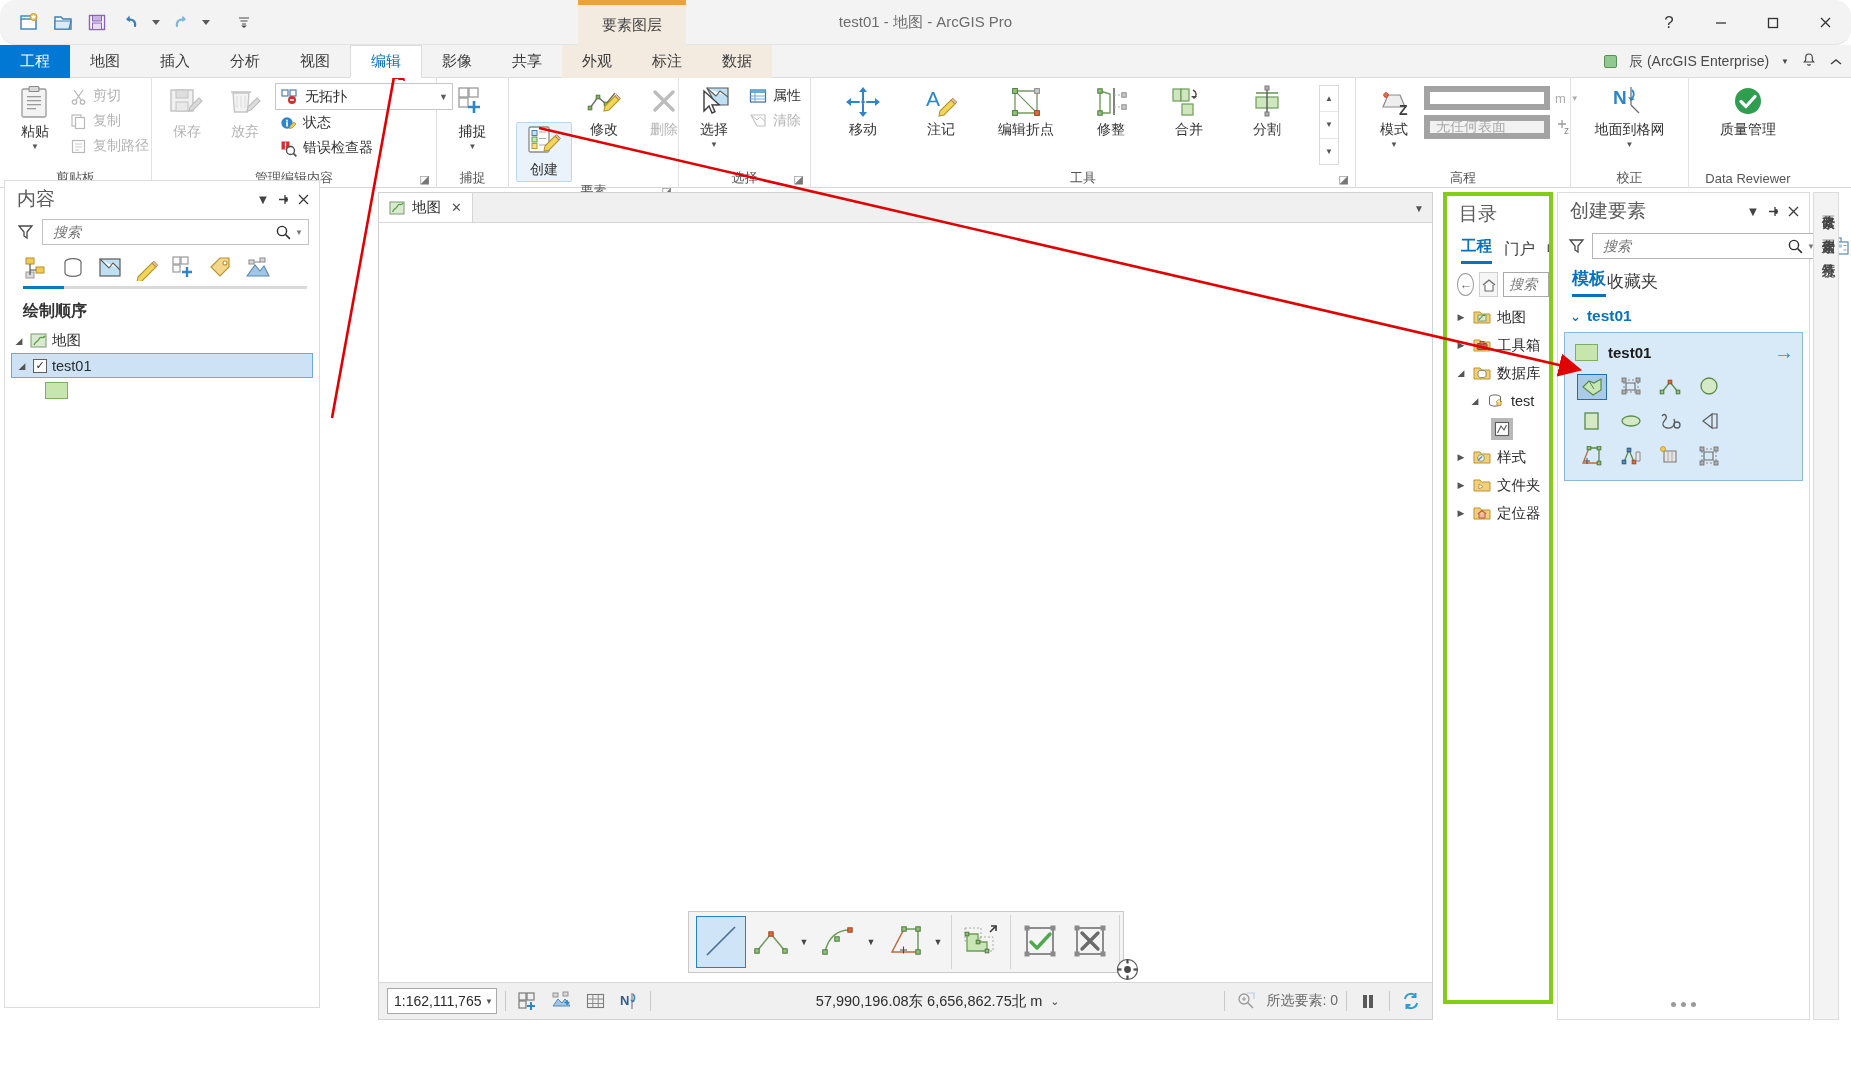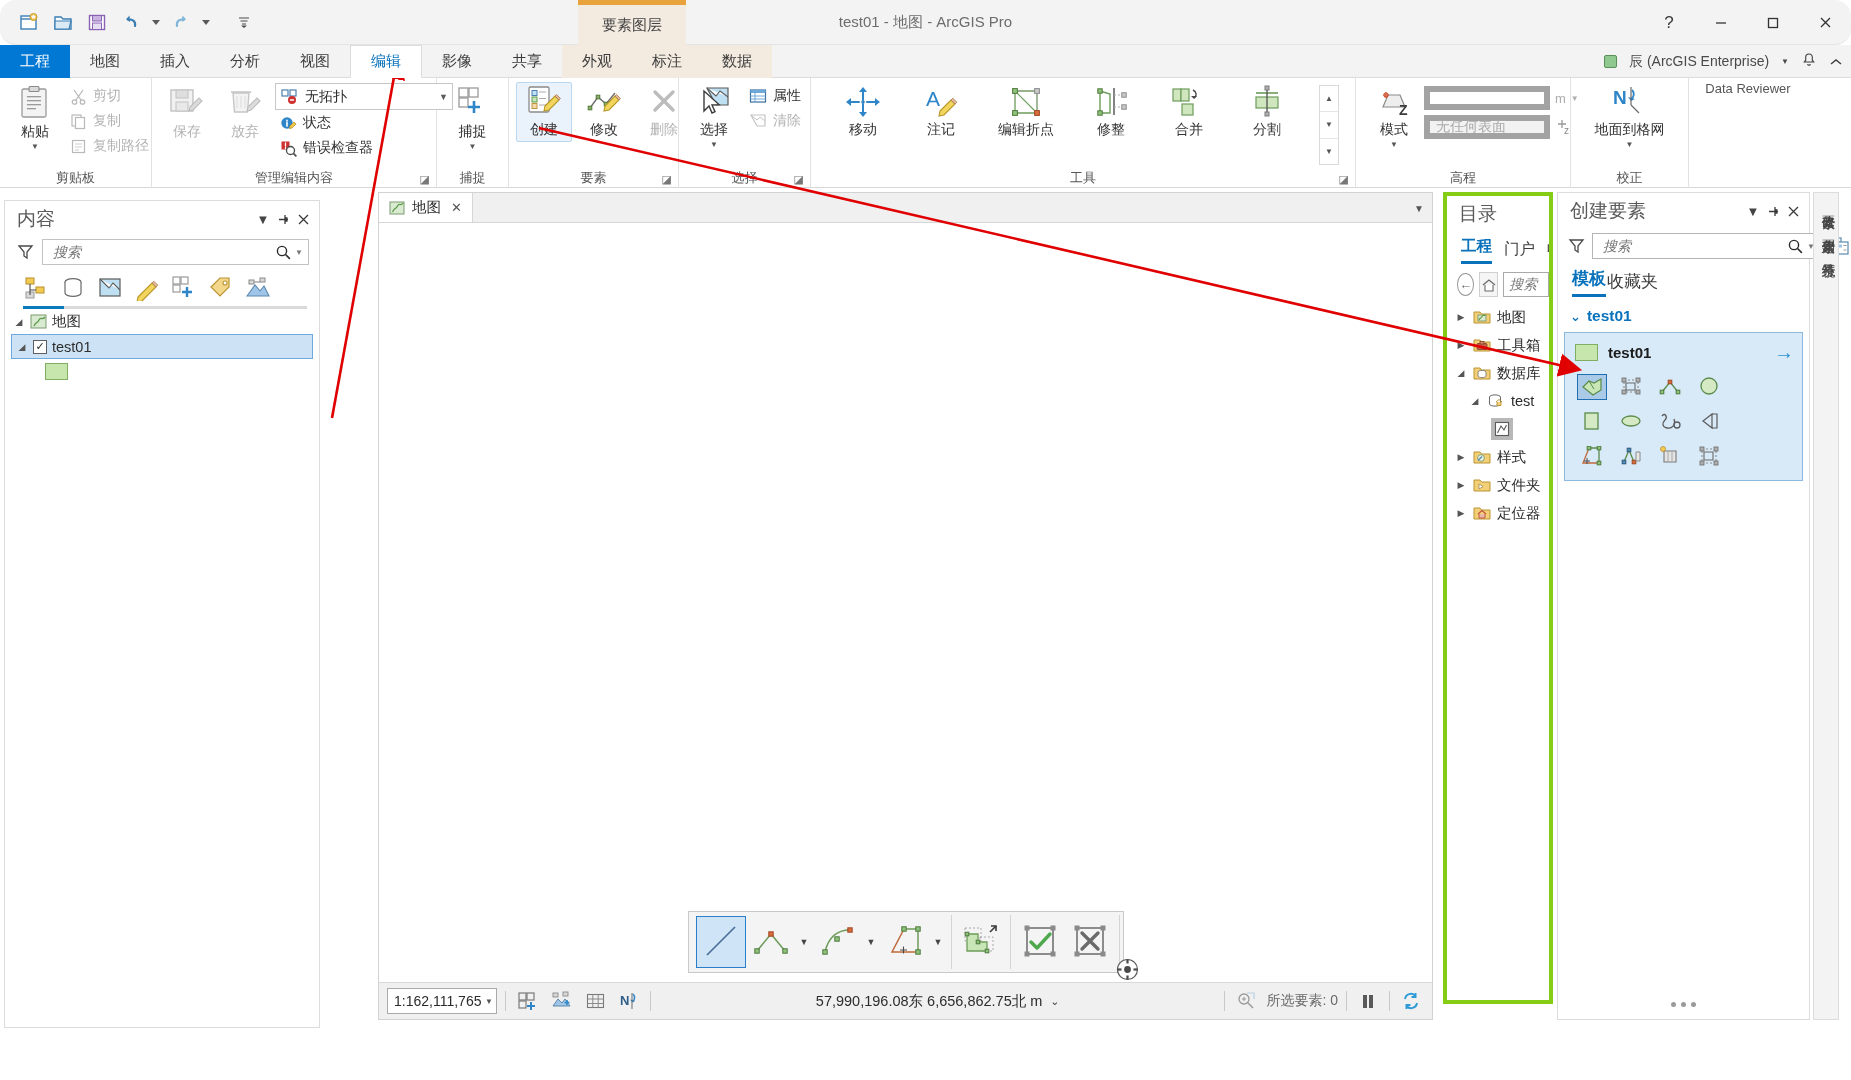--- a/index.html
+++ b/index.html
@@ -83,21 +83,21 @@
   .combo .cv { flex:1; }
   .combo .cdrop { color:#5a5a5a; font-size:9px;}
   .scroll-stack { width:20px; display:flex; flex-direction:column; border:1px solid #dadada; align-self:stretch; margin:3px 0 3px 2px;}
   .scroll-stack div { flex:1; display:flex; align-items:center; justify-content:center; font-size:8px; color:#555; border-bottom:1px solid #e6e6e6; cursor:pointer;}
   .scroll-stack div:last-child { border-bottom:none; }
   .zfield { width:126px; height:24px; border:6px solid #a3a3a3; background:#fff;}
   .zfield.gray { background:#f2f2f2; color:#aaa; display:flex; align-items:center; padding:0 6px; font-size:14px;}
 
   
   .contents {
-    position:absolute; left:4px; top:200px; width:316px; height:828px;
+    position:absolute; left:4px; top:180px; width:316px; height:828px;
     background:#fff; border:1px solid #dcdcdc;
   }
   .pane-head { height:36px; display:flex; align-items:center; padding:0 6px 0 12px; }
   .pane-title { font-size:19px; color:#5a5a5a; flex:1;}
   .pane-btn { width:20px; height:22px; display:flex; align-items:center; justify-content:center; color:#444; cursor:pointer; font-size:13px;}
   .srow { display:flex; align-items:center; gap:8px; padding:2px 10px 6px 12px;}
   .funnel { width:17px; height:17px; }
   .searchbox {
     flex:1; height:26px; border:1px solid #c3c3c3; background:#fff;
     display:flex; align-items:center; padding:0 5px 0 8px;
@@ -436,21 +436,21 @@
           <span class="caret">▼</span>
         </div>
       </div>
       <div class="rgroup-title">
         <span>捕捉</span>
       </div>
     </div>
 
     <div class="rgroup" style="width:170px">
       <div class="rgroup-body" style="gap:4px">
-        <div class="bigbtn" style="border:1px solid #b9d7ef; background:#eaf3fb;">
+        <div class="bigbtn" style="border:1px solid #b9d7ef; background:#eaf3fb;margin-top:40px;">
           <span class="ico">
             <svg width="36" height="34" viewBox="0 0 36 34">
                 <rect x="3" y="2" width="20" height="25" rx="1.5" fill="#fff" stroke="#8a8a8a" stroke-width="1.3"></rect>
                 <rect x="6" y="5.5" width="5" height="5" fill="#bfe0f5" stroke="#4a7fb0" stroke-width="1"></rect>
                 <rect x="6" y="12" width="5" height="5" fill="#c9e5bc" stroke="#5d9a4a" stroke-width="1"></rect>
                 <rect x="6" y="18.5" width="5" height="5" fill="#f3d8a8" stroke="#c1963f" stroke-width="1"></rect>
                 <path d="M13 7h7M13 13.5h7M13 20h7" stroke="#a9a9a9" stroke-width="1.1"></path>
                 <path d="M19 21l10-10 4 4-10 10-5 1z" fill="#f2d55c" stroke="#b59626" stroke-width="1.1"></path>
                 <path d="M29 11l4 4 1.5-1.5-4-4z" fill="#e6b894" stroke="#b08462" stroke-width=".9"></path>
               </svg>
@@ -664,20 +664,31 @@
               </svg>
           </span>
           <span class="lbl">地面到格网</span>
           <span class="caret">▼</span>
         </div>
       </div>
       <div class="rgroup-title">校正</div>
     </div>
 
     <div class="rgroup" style="width:118px; border-right:none;">
+      <div class="rgroup-body" style="justify-content:center">
+        <div class="bigbtn">
+          <span class="ico">
+            <svg width="38" height="34" viewBox="0 0 38 34">
+                <circle cx="19" cy="16" r="13" fill="#2f9e4f"></circle>
+                <path d="M12 16.5l5 5 9-10" fill="none" stroke="#fff" stroke-width="3.2" stroke-linecap="round" stroke-linejoin="round"></path>
+              </svg>
+          </span>
+          <span class="lbl">质量管理</span>
+        </div>
+      </div>
       <div class="rgroup-title">Data Reviewer</div>
     </div>
   </div>
 
   <div class="contents">
     <div class="pane-head">
       <div class="pane-title">内容</div>
       <div class="pane-btn">▼</div>
       <div class="pane-btn">
         <svg width="13" height="13" viewBox="0 0 13 13">
@@ -754,20 +765,21 @@
             <path d="M2 21l8-11 5 6 4-5 5 10z" fill="#9fc6e8" stroke="#5a87ad" stroke-width="1.1"></path>
             <rect x="4" y="5" width="5" height="4" fill="#d9d9d9" stroke="#8a8a8a" stroke-width="1"></rect>
             <rect x="15" y="3" width="5" height="4" fill="#d9d9d9" stroke="#8a8a8a" stroke-width="1"></rect>
             <path d="M9 7h6" stroke="#8a8a8a" stroke-width="1.1"></path>
           </svg>
       </span>
     </div>
     <div class="uline">
         <i></i>
       </div>
+    <div class="sec-title">绘制顺序</div>
 
     <div class="tree-row">
       <span class="tw">◢</span>
       <span class="ico">
         <svg width="17" height="17" viewBox="0 0 17 17">
             <rect x="1" y="2" width="15" height="13" fill="#d8ead0" stroke="#7b9a6e" stroke-width="1"></rect>
             <path d="M4 13c2-5 3-2 5-6s3 1 6-3" fill="none" stroke="#5f9a4a" stroke-width="1.4"></path>
           </svg>
       </span>
       <span>地图</span>

